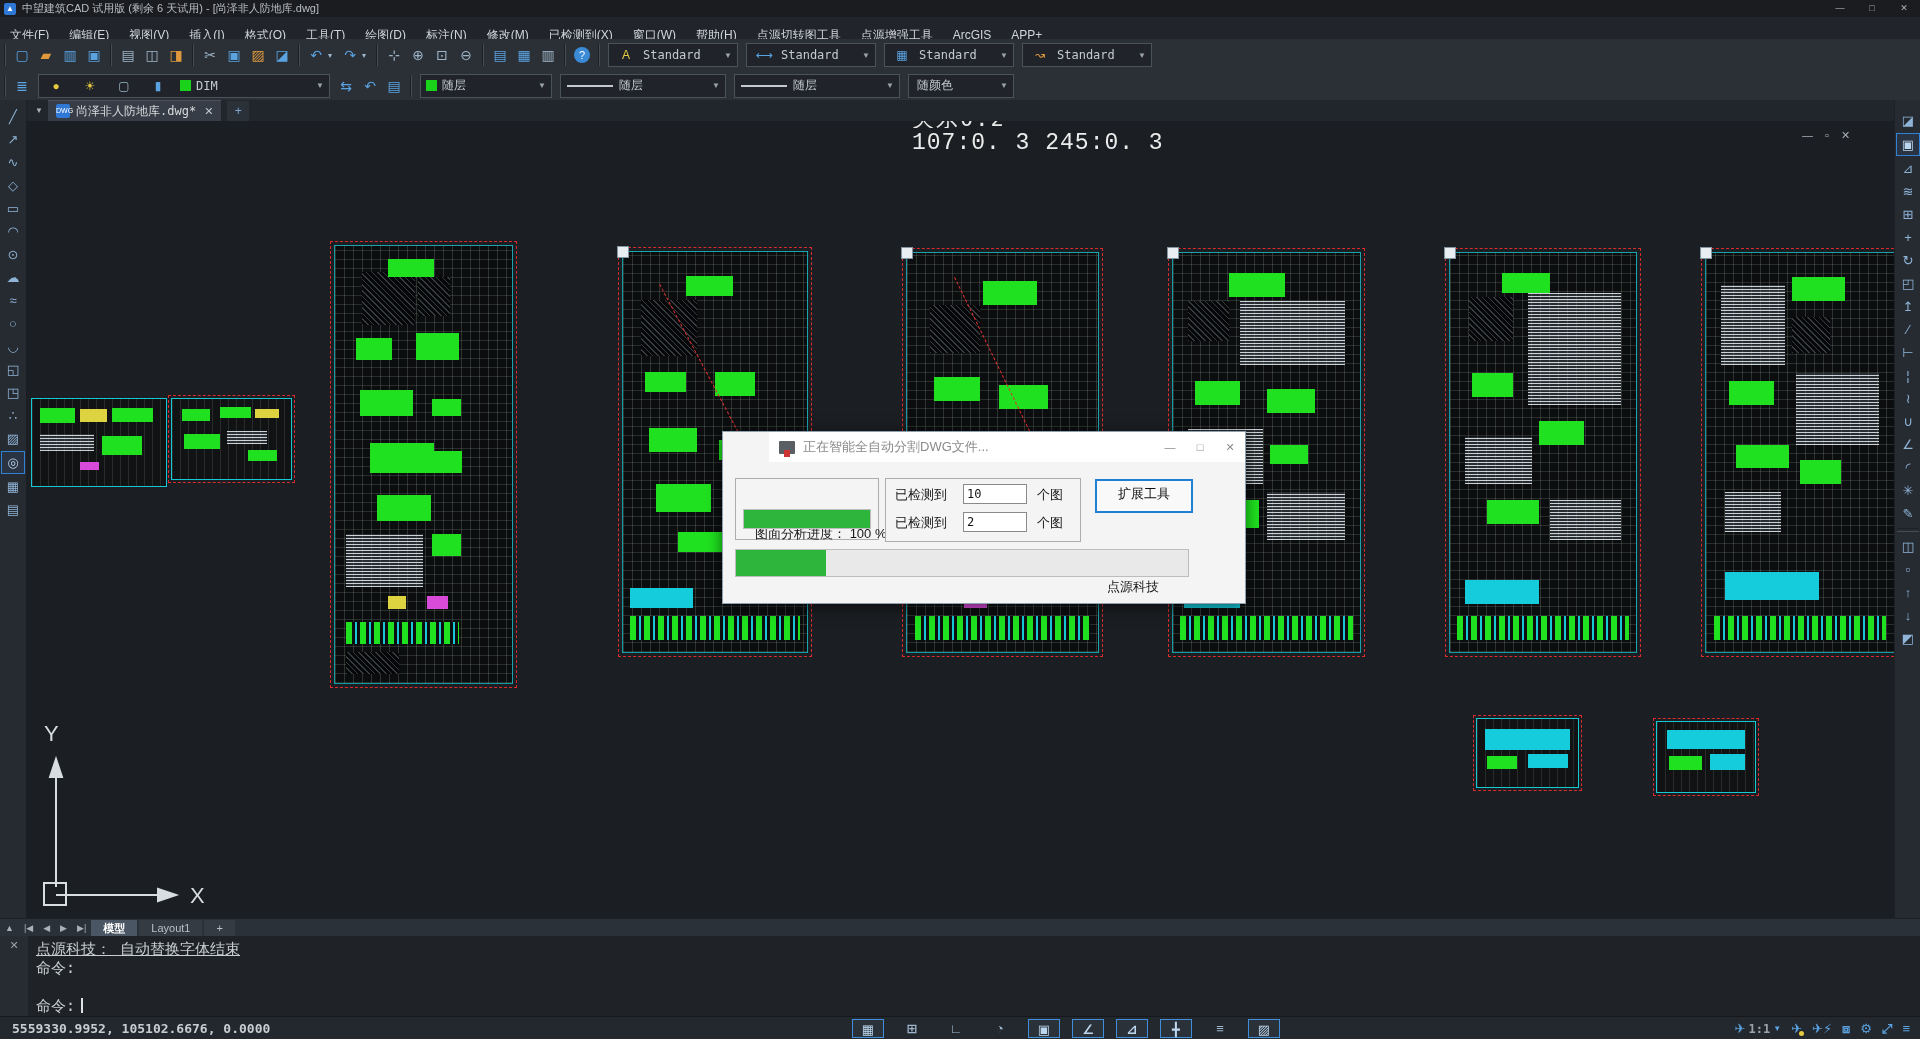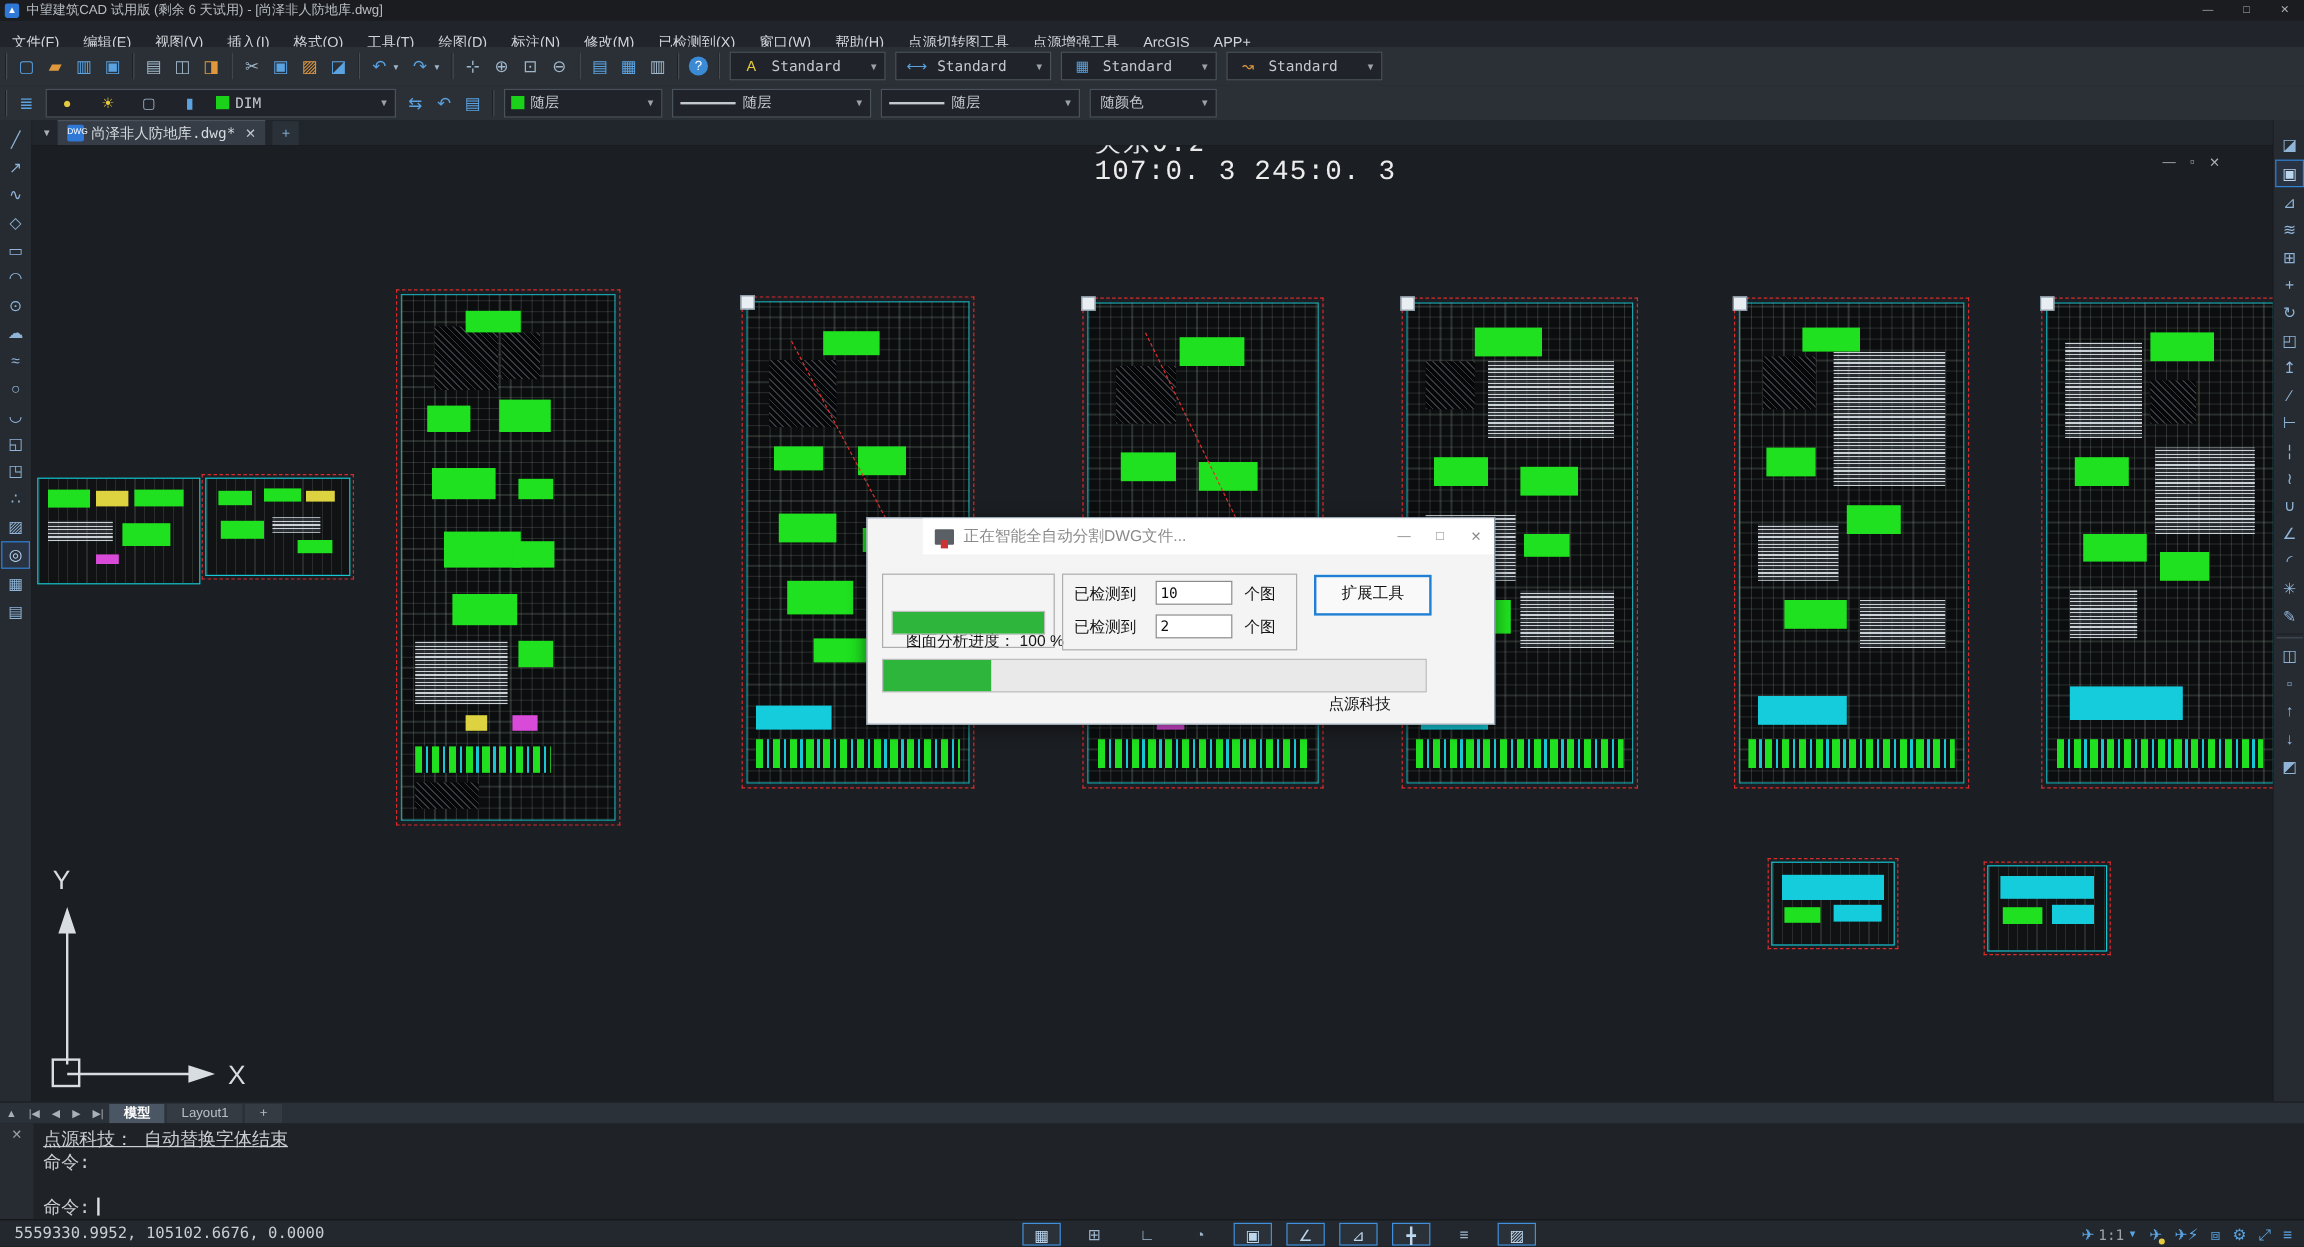--- a/index.html
+++ b/index.html
@@ -100,21 +100,21 @@
   .lt-btn{color:#a8b0b8;font-size:9px;padding:0 5px;line-height:18px;}
   .lt-tab{font-size:11px;padding:0 12px;line-height:16px;color:#b8c0c8;background:#343b43;margin-right:2px;height:16px;}
   .lt-tab.active{background:#4a5663;color:#ffffff;font-weight:bold;}
   
   #cmd{left:0;top:936px;width:1920px;height:80px;background:#1f2327;}
   #cmd-gutter{position:absolute;left:0;top:0;width:28px;height:80px;background:#272c32;color:#9aa1a8;
               text-align:center;font-size:11px;padding-top:3px;box-sizing:border-box;}
   .cmd-line{position:absolute;left:36px;font-size:15px;color:#c9ced2;font-family:"DejaVu Sans Mono",monospace;white-space:pre;}
   #caret{display:inline-block;width:2px;height:15px;background:#dde2e6;vertical-align:-2px;margin-left:6px;}
   
-  #statusbar{left:0;top:1016px;width:1920px;height:23px;background:#23282e;display:flex;align-items:center;border-top:1px solid #15171a;}
+  #statusbar{left:0;top:1016px;width:1920px;height:23px;background:#23282e;display:flex;align-items:center;border-top:1px solid #15171a;font-weight:bold;}
   #coords{position:absolute;left:12px;font-size:13px;color:#c8cdd2;font-family:"DejaVu Sans Mono",monospace;}
   #status-icons{position:absolute;left:852px;display:flex;gap:12px;}
   .st-icon{width:32px;height:19px;text-align:center;line-height:19px;font-size:13px;color:#9db6cc;box-sizing:border-box;}
   .st-icon.active{border:1px solid #3f8fdc;background:#2a3139;color:#bcd6ee;}
   #status-right{position:absolute;right:10px;display:flex;gap:10px;align-items:center;}
   .sr-icon{font-size:13px;color:#5aa2e0;}
   .sr-label{font-size:12px;color:#9aa2aa;font-family:"DejaVu Sans Mono",monospace;}
   .sr-caret{font-size:8px;color:#5aa2e0;}
   .dot-y{position:relative;}
   .dot-y:after{content:"";position:absolute;right:-2px;bottom:0;width:5px;height:5px;border-radius:50%;background:#e5c93e;}

